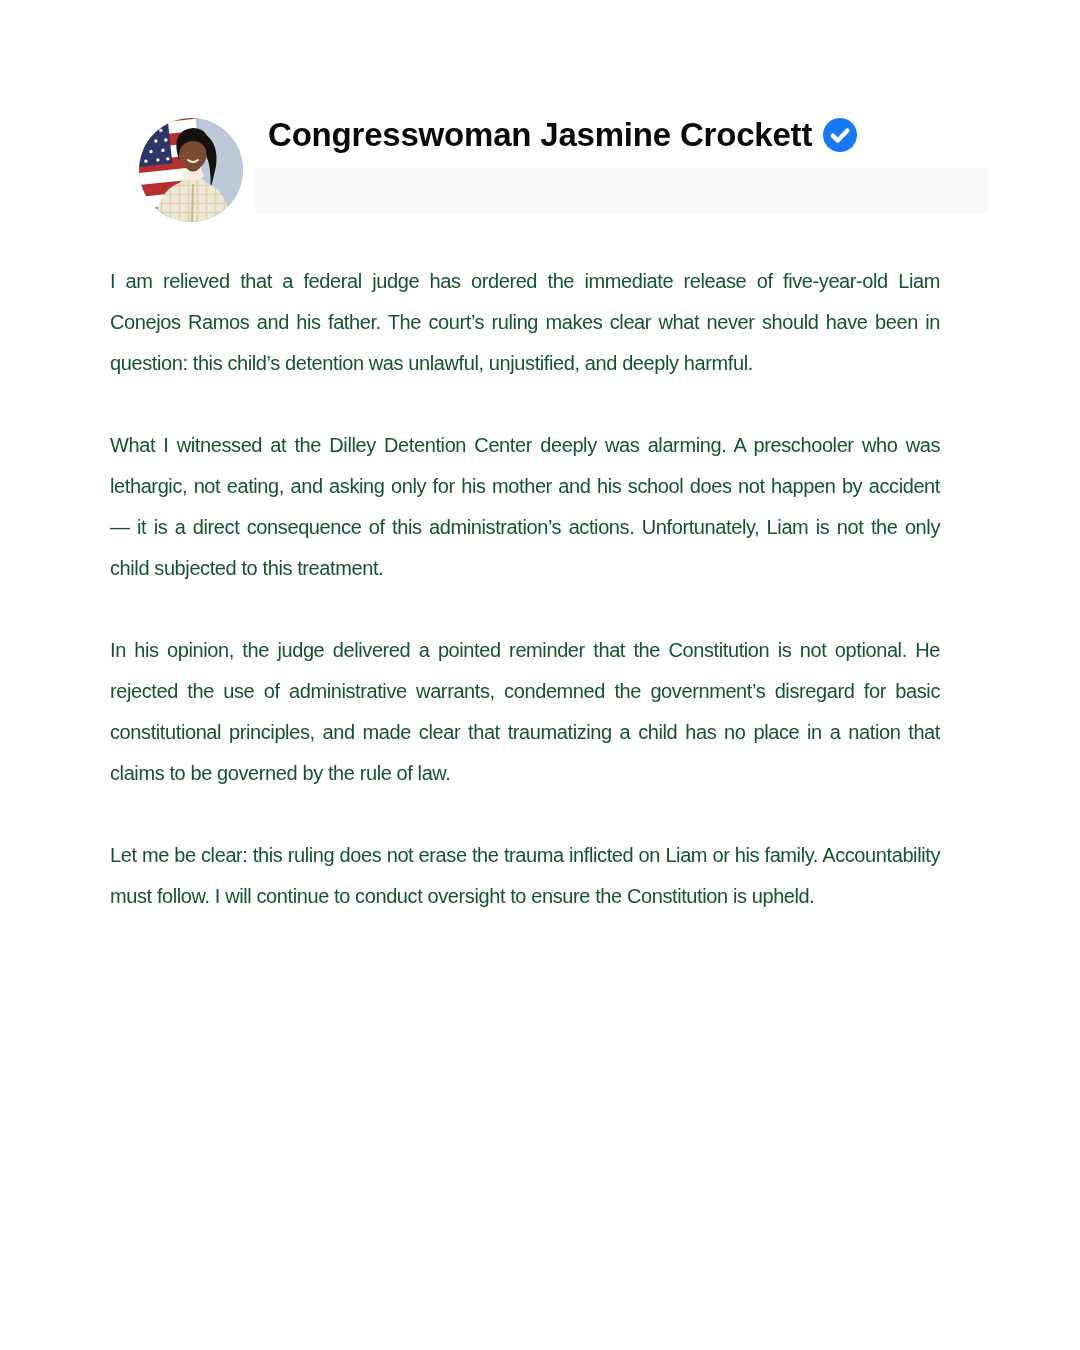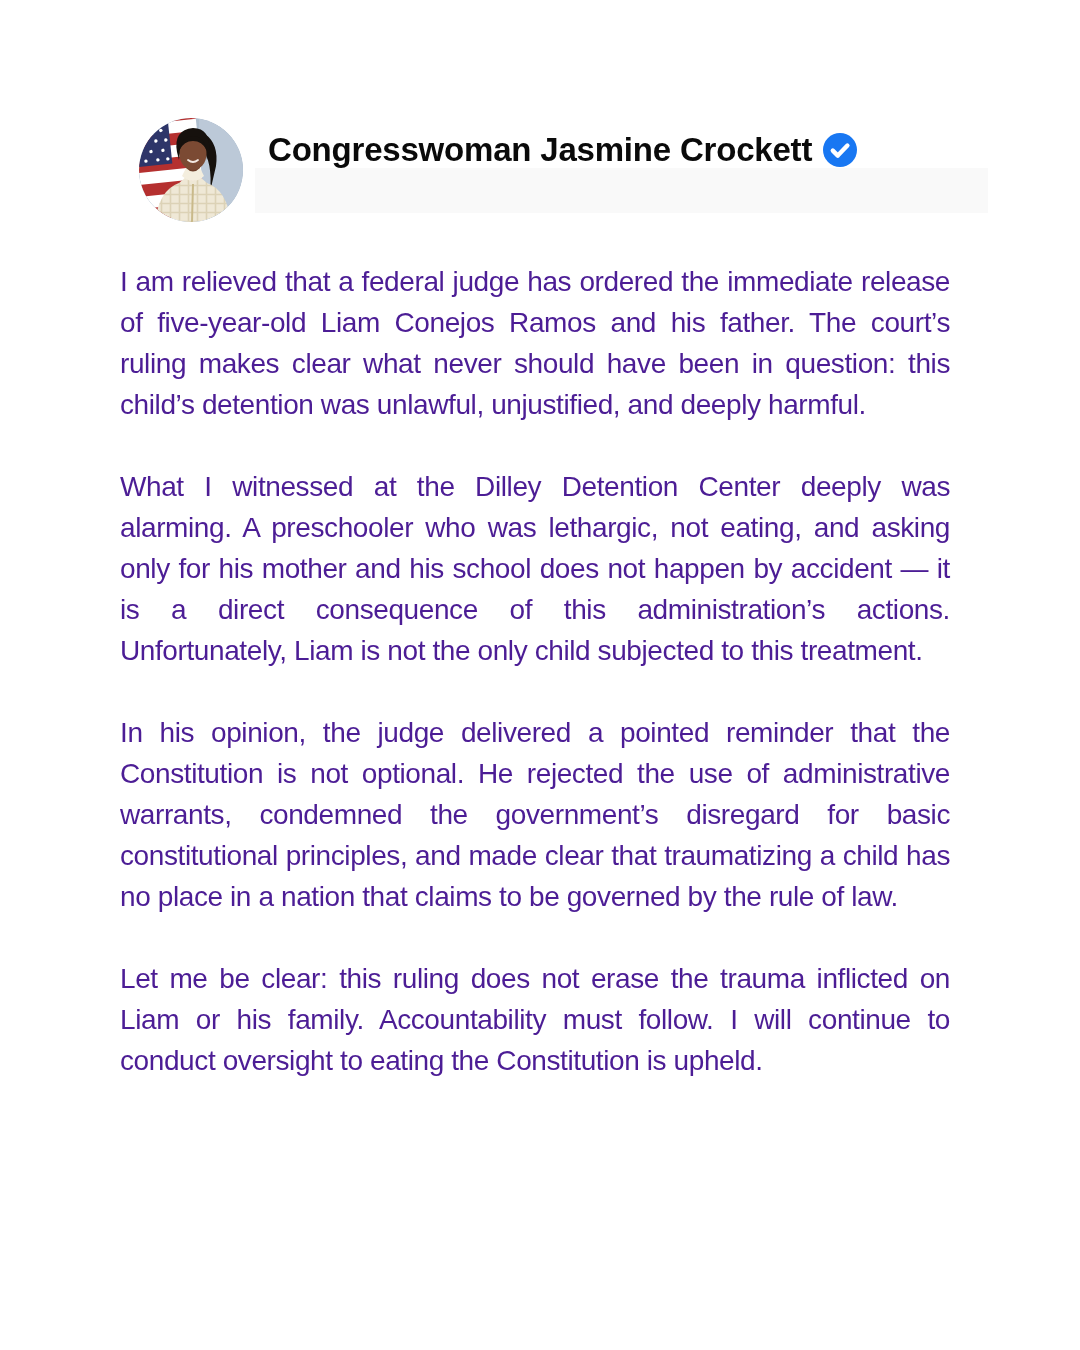--- a/index.html
+++ b/index.html
@@ -31,44 +31,44 @@
     border-radius: 50%;
     overflow: hidden;
     background: #b9c7d4;
     cursor: pointer;
   }
   .avatar svg { display: block; width: 104px; height: 104px; }
 
   .header-row {
     position: absolute;
     left: 268px;
-    top: 130px;
+    top: 115px;
     height: 40px;
     display: flex;
     align-items: center;
     gap: 11px;
   }
   .profile-name {
     font-size: 33px;
     font-weight: 700;
     color: #0a0a0a;
     letter-spacing: -0.2px;
     white-space: nowrap;
     cursor: pointer;
   }
   .verified-badge { width: 34px; height: 34px; flex: 0 0 auto; }
   .verified-badge svg { display: block; }
 
   .post-body {
     position: absolute;
-    left: 120px;
+    left: 110px;
     top: 261px;
     width: 830px;
-    color: #4c1d95;
-    font-size: 28px;
+    color: #14532d;
+    font-size: 20px;
     line-height: 41px;
     letter-spacing: -0.4px;
     text-align: justify;
   }
   .post-body p { margin: 0 0 41px 0; }
   .post-body p:last-child { margin-bottom: 0; }
 </style>
 </head>
 <body>
 
@@ -152,16 +152,16 @@
         <circle cx="17" cy="17" r="17" fill="#1877F2"></circle>
         <path d="M9.8 17.6 L14.8 22.6 L24.4 12.6" stroke="#ffffff" stroke-width="4.4" fill="none" stroke-linecap="round" stroke-linejoin="round"></path>
       </svg>
     </span>
   </div>
 
   <div class="post-body">
     <p>I am relieved that a federal judge has ordered the immediate release of five-year-old Liam Conejos Ramos and his father. The court’s ruling makes clear what never should have been in question: this child’s detention was unlawful, unjustified, and deeply harmful.</p>
     <p>What I witnessed at the Dilley Detention Center deeply was alarming. A preschooler who was lethargic, not eating, and asking only for his mother and his school does not happen by accident — it is a direct consequence of this administration’s actions. Unfortunately, Liam is not the only child subjected to this treatment.</p>
     <p>In his opinion, the judge delivered a pointed reminder that the Constitution is not optional. He rejected the use of administrative warrants, condemned the government’s disregard for basic constitutional principles, and made clear that traumatizing a child has no place in a nation that claims to be governed by the rule of law.</p>
-    <p>Let me be clear: this ruling does not erase the trauma inflicted on Liam or his family. Accountability must follow. I will continue to conduct oversight to eating the Constitution is upheld.</p>
+    <p>Let me be clear: this ruling does not erase the trauma inflicted on Liam or his family. Accountability must follow. I will continue to conduct oversight to ensure the Constitution is upheld.</p>
   </div>
 
 </div>
 
 </body></html>

